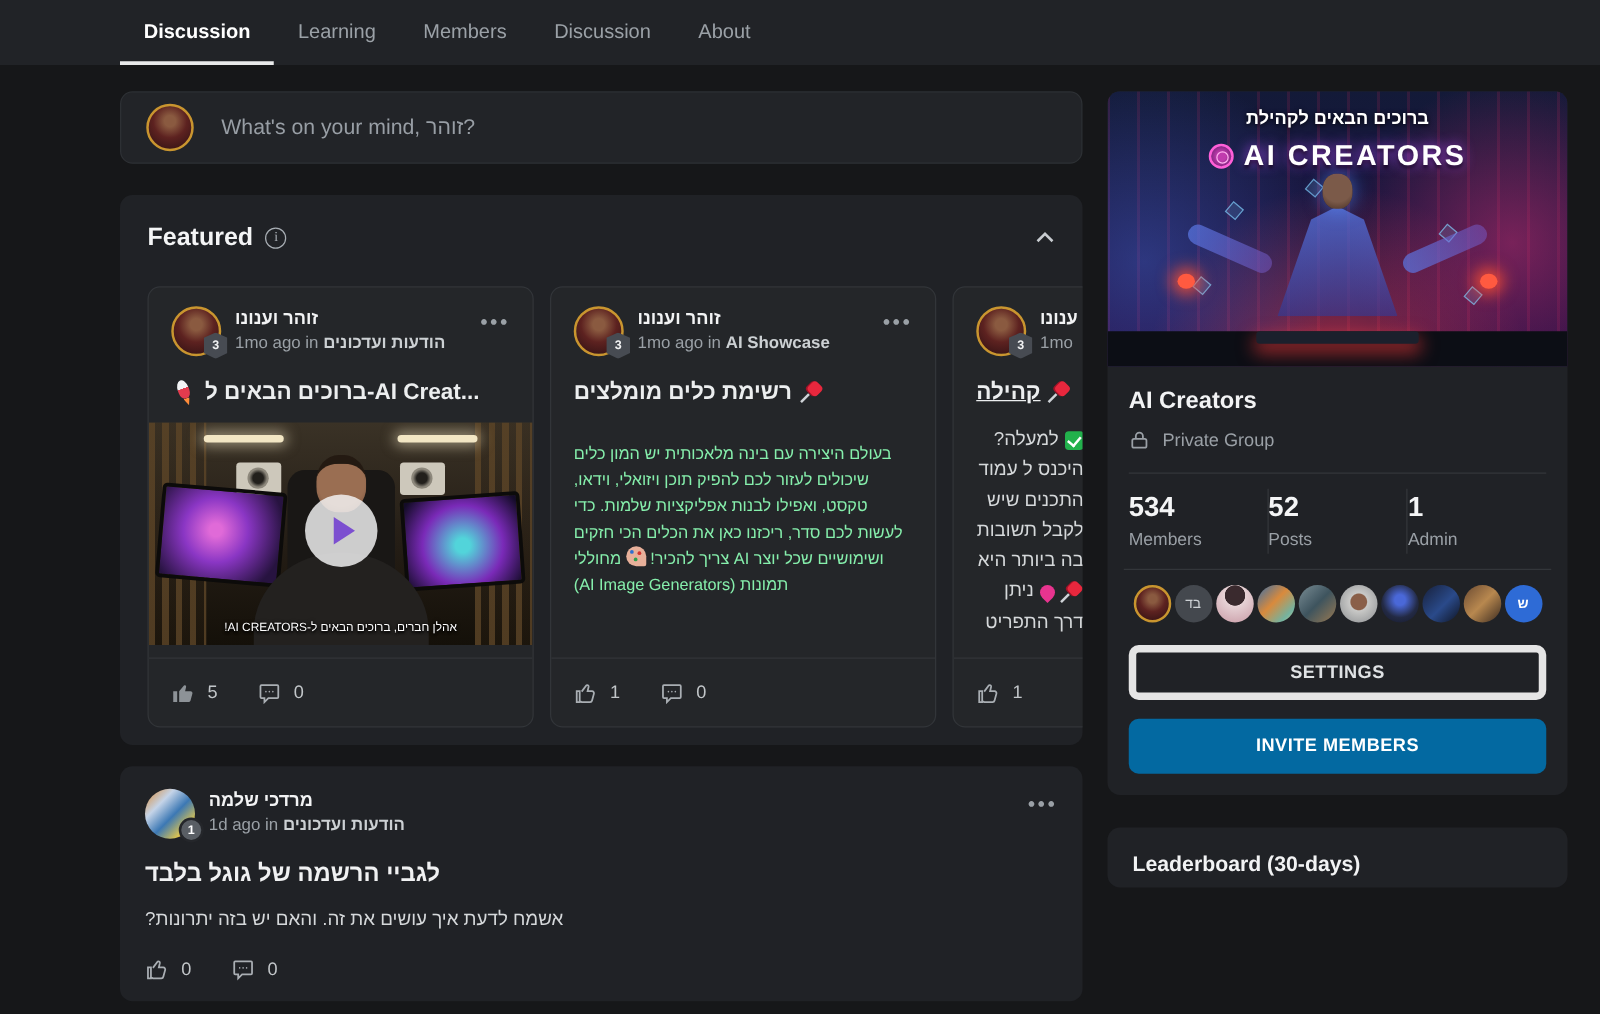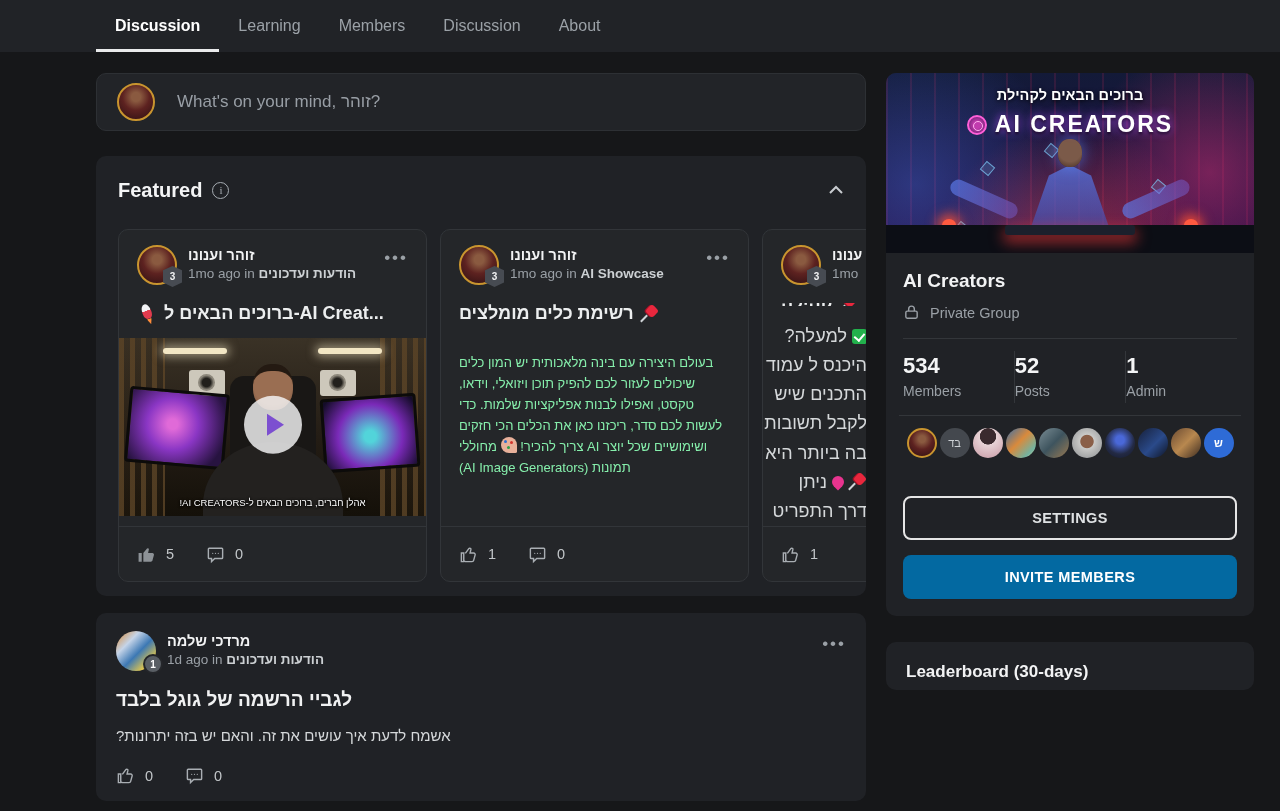--- a/index.html
+++ b/index.html
@@ -103,38 +103,38 @@
   .person-body { position:absolute; left:50%; bottom:0; transform:translateX(-50%); width:140px; height:74px;
     background:#23211f; border-radius:50% 50% 0 0 / 85% 85% 0 0; }
   .vid-caption { position:absolute; left:0; right:0; bottom:8px; text-align:center; font-size:9.5px;
     color:#ffffff; text-shadow:0 1px 2px #000, 0 0 3px #000; direction:rtl; }
   .play { position:absolute; left:50%; top:50%; transform:translate(-50%,-54%); width:58px; height:58px;
     border-radius:50%; background:rgba(245,245,247,.82); display:flex; align-items:center; justify-content:center; cursor:pointer; }
   .play::after { content:""; border-left:17px solid #7c4fd0; border-top:11px solid transparent;
     border-bottom:11px solid transparent; margin-left:5px; }
 
   
-  .frag-body { margin:16px 0 0 18px; width:86px; font-size:18px; line-height:1.62; color:#d5d8da;
+  .frag-body { margin:16px 0 0 18px; width:86px; font-size:15px; line-height:1.62; color:#d5d8da;
     direction:rtl; text-align:left; }
   .frag-line { white-space:nowrap; display:flex; flex-direction:row-reverse; justify-content:flex-end; gap:5px; align-items:center; }
 
   
   .post { margin-top:17px; padding:18px 20px 16px 20px; min-height:186px; }
   .post .avatar { width:40px; height:40px; }
   .av-mord { background:linear-gradient(135deg,#d9862c 0%,#c5d4e8 30%,#3c78b4 55%,#d8c252 80%,#a33c2c 100%); }
   .circle-badge { position:absolute; right:-7px; bottom:-3px; width:20px; height:20px; border-radius:50%;
     background:#595e64; border:2px solid #24262a; color:#fff; font-size:10px; font-weight:bold;
     display:flex; align-items:center; justify-content:center; }
   .post-title { margin-top:18px; font-size:19px; font-weight:bold; color:#f0f1f2; direction:rtl; text-align:left; }
   .post-body { margin-top:16px; font-size:15px; color:#d5d8da; direction:rtl; text-align:left; }
   .post-foot { margin-top:22px; display:flex; align-items:center; gap:10px; color:#a9aeb3; font-size:14.5px; }
 
   
   .side-card { margin-top:21px; overflow:hidden; }
-  .cover { height:180px; position:relative; overflow:hidden;
+  .cover { height:220px; position:relative; overflow:hidden;
     background:linear-gradient(180deg,#131a38 0%,#1b1340 55%,#260f45 100%); }
   .streaks { position:absolute; inset:0;
     background:repeating-linear-gradient(90deg, rgba(255,45,95,.13) 0 2px, transparent 2px 24px); }
   .glow1 { position:absolute; inset:0; background:
     radial-gradient(circle at 88% 55%, rgba(233,52,120,.45), transparent 38%),
     radial-gradient(circle at 8% 62%, rgba(80,130,255,.33), transparent 42%),
     radial-gradient(circle at 50% 104%, rgba(255,70,70,.55), transparent 52%); }
   .cube { position:absolute; width:11px; height:11px; border:1px solid rgba(130,210,255,.65);
     background:rgba(130,210,255,.15); transform:rotate(40deg); }
   .fig-head { position:absolute; left:50%; top:66px; transform:translateX(-50%); width:24px; height:28px;
@@ -183,21 +183,21 @@
   .m5 { background:linear-gradient(135deg,#7a8d95 0%,#3e545e 50%,#9a7a52 100%); }
   .m6 { background:radial-gradient(circle at 50% 45%, #8a5f48 28%, #c9c9c7 32%, #8a8d90 100%); }
   .m7 { background:radial-gradient(circle at 50% 40%, #4a68d8 18%, #232a44 60%, #14182a 100%); }
   .m8 { background:linear-gradient(135deg,#17203a 0%,#2a4a8a 55%,#0f1422 100%); }
   .m9 { background:linear-gradient(135deg,#6a4a32 0%,#b8884f 50%,#3a2a20 100%); }
   .m10 { background:#2e6bd6; color:#fff; font-weight:bold; }
 
   .side-btns { padding:16px 17px 17px 17px; display:flex; flex-direction:column; gap:15px; }
   .btn { height:44px; border-radius:8px; display:flex; align-items:center; justify-content:center;
     font-size:14.5px; font-weight:bold; letter-spacing:.4px; cursor:pointer; }
-  .btn-ghost { border:2px solid #e5e5e5; color:#dfe2e4; background:transparent;margin-top:20px; }
+  .btn-ghost { border:6px solid #e5e5e5; color:#dfe2e4; background:transparent; }
   .btn-fill { background:#0369a1; color:#ffffff; }
 
   .leader-card { margin-top:26px; height:48px; padding:20px 20px 0 20px; }
   .leader-title { font-size:17px; font-weight:bold; color:#f2f3f4; }
 
   svg.icon { display:block; }
 </style>
 </head>
 <body>
 

